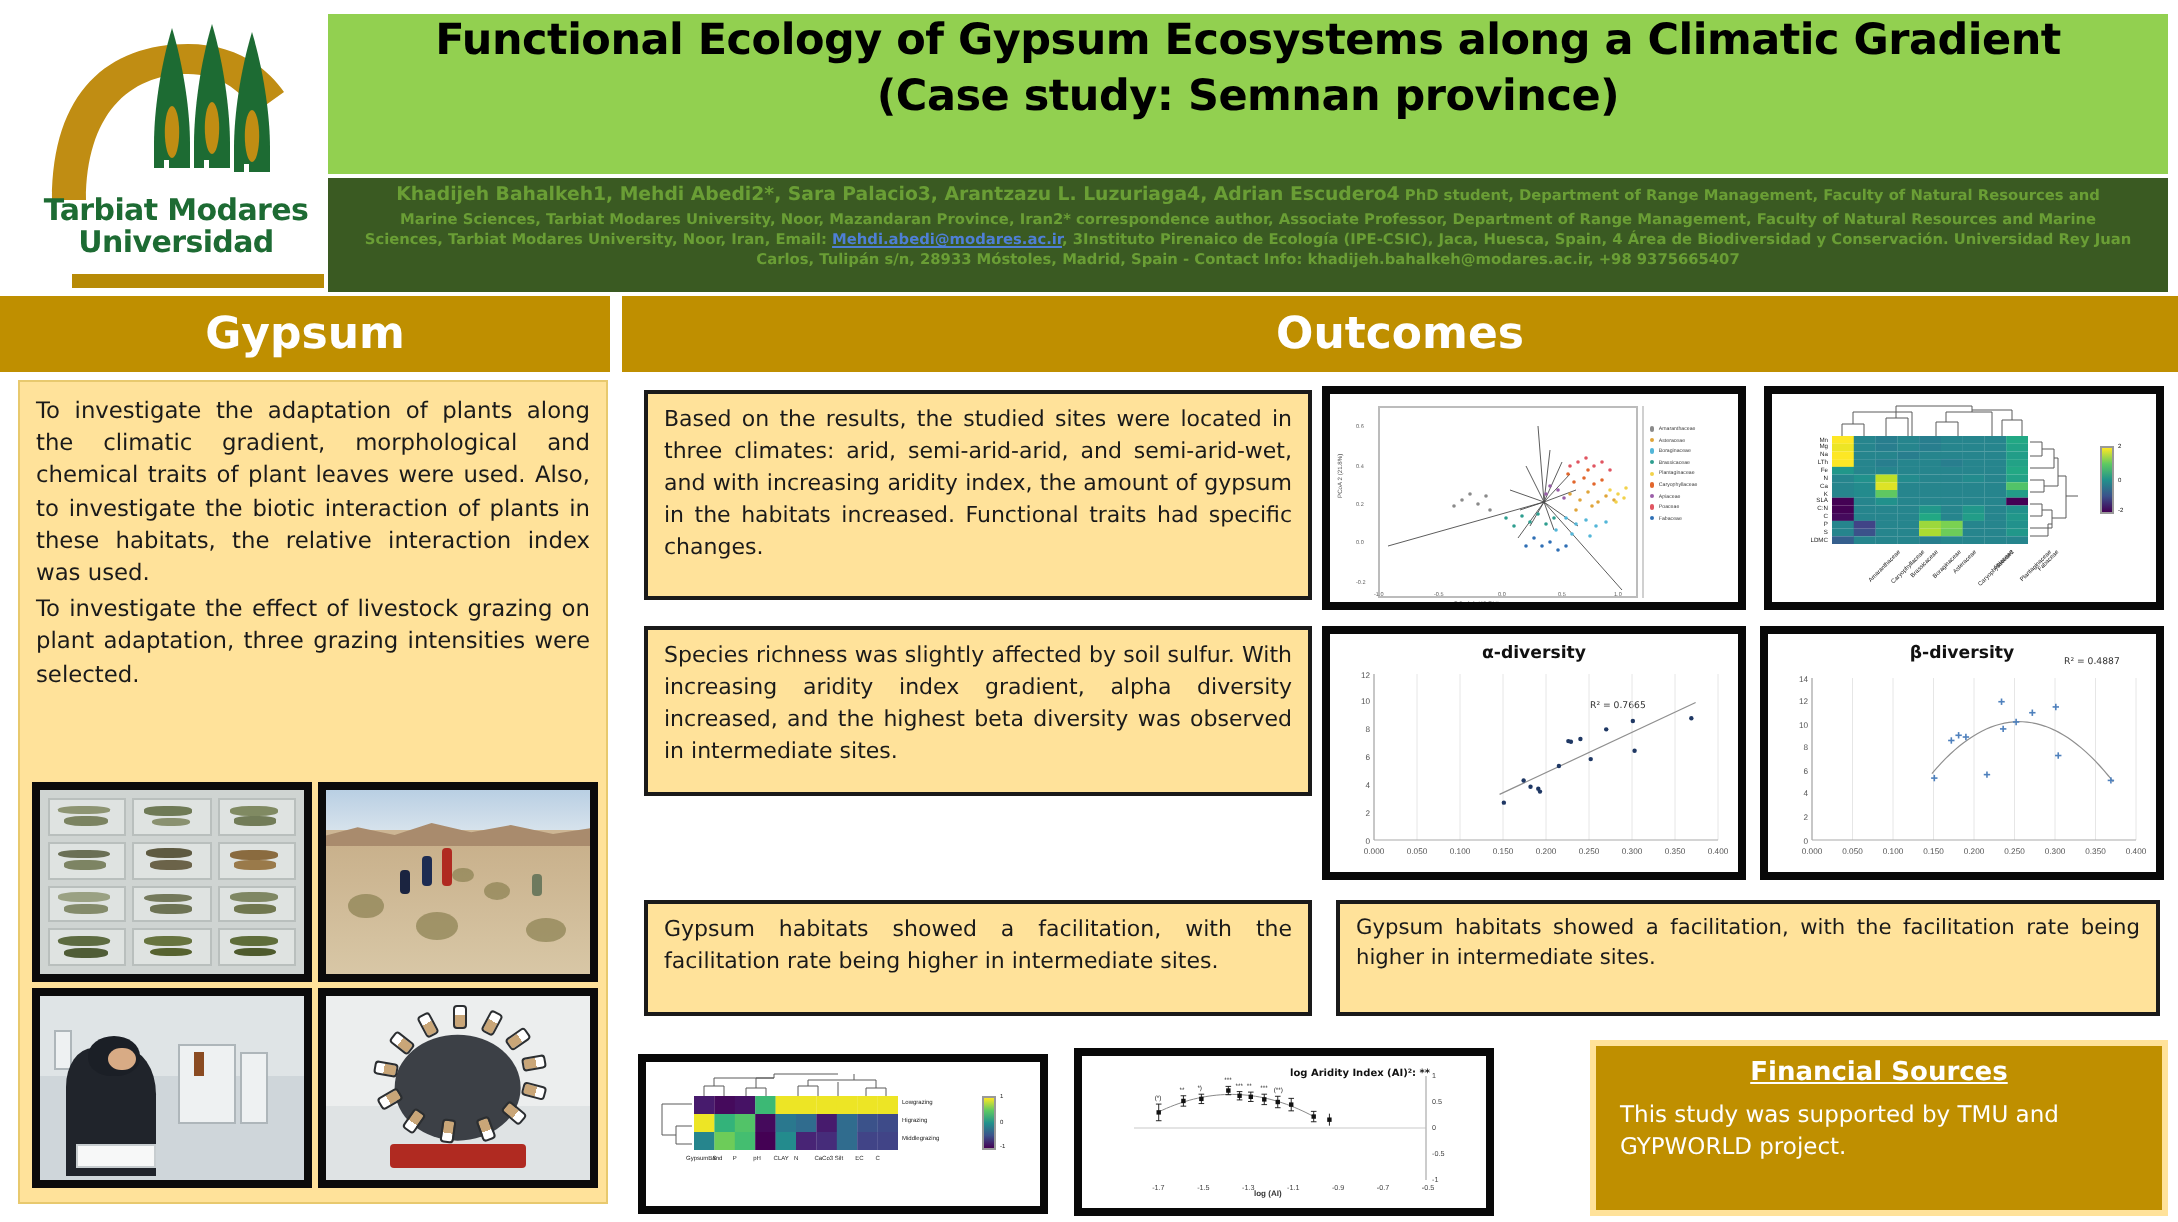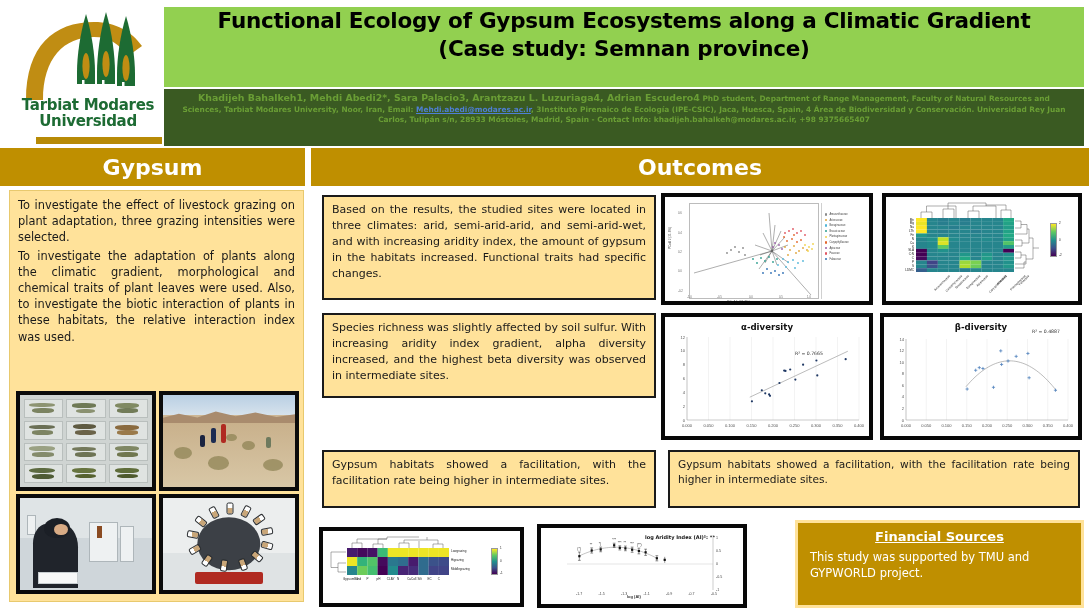--- a/index.html
+++ b/index.html
@@ -287,37 +287,40 @@
   <div class="title-banner">
     <h1>Functional Ecology of Gypsum Ecosystems along a Climatic Gradient (Case study: Semnan province)</h1>
   </div>
 
   <div class="author-banner">
     <p>
       <span class="author-names">Khadijeh Bahalkeh1, Mehdi Abedi2*, Sara Palacio3, Arantzazu L. Luzuriaga4, Adrian Escudero4</span>
       <span>PhD student, Department of Range Management, Faculty of Natural Resources and</span>
     </p>
     <p>
+      <span>Marine Sciences, Tarbiat Modares University, Noor, Mazandaran Province, Iran2* correspondence author, Associate Professor, Department of Range Management,  Faculty of Natural Resources and Marine</span>
+    </p>
+    <p>
       <span>Sciences, Tarbiat Modares University, Noor, Iran, Email: </span><a class="email-link" href="#">Mehdi.abedi@modares.ac.ir</a><span>, 3Instituto Pirenaico de Ecología (IPE-CSIC), Jaca, Huesca, Spain, 4 Área de Biodiversidad y Conservación. Universidad Rey Juan</span>
     </p>
     <p>
       <span>Carlos, Tulipán s/n, 28933 Móstoles, Madrid, Spain - Contact Info: khadijeh.bahalkeh@modares.ac.ir, +98 9375665407</span>
     </p>
   </div>
 
   <div class="sec-bar" id="bar-methods">
     <span>Gypsum</span>
   </div>
   <div class="sec-bar" id="bar-outcomes">
     <span>Outcomes</span>
   </div>
 
   <div class="methods-panel">
+    <p class="methods-text">To investigate the adaptation of plants along the climatic gradient, morphological and chemical traits of plant leaves were used. Also, to investigate the biotic interaction of plants in these habitats, the relative interaction index was used.</p>
     <p class="methods-text">To investigate the effect of livestock grazing on plant adaptation, three grazing intensities were selected.</p>
-    <p class="methods-text">To investigate the adaptation of plants along the climatic gradient, morphological and chemical traits of plant leaves were used. Also, to investigate the biotic interaction of plants in these habitats, the relative interaction index was used.</p>
 
     <div class="photo-grid">
 
       <div class="photo ph-samples">
         <div class="tray-rows">
           <div class="tray-row">
             <div class="tray">
                 <i style="left:10%;top:15%;width:70%;height:25%;background:#8d9472"></i>
                 <i style="left:18%;top:45%;width:60%;height:30%;background:#7b8361"></i>
               </div>

